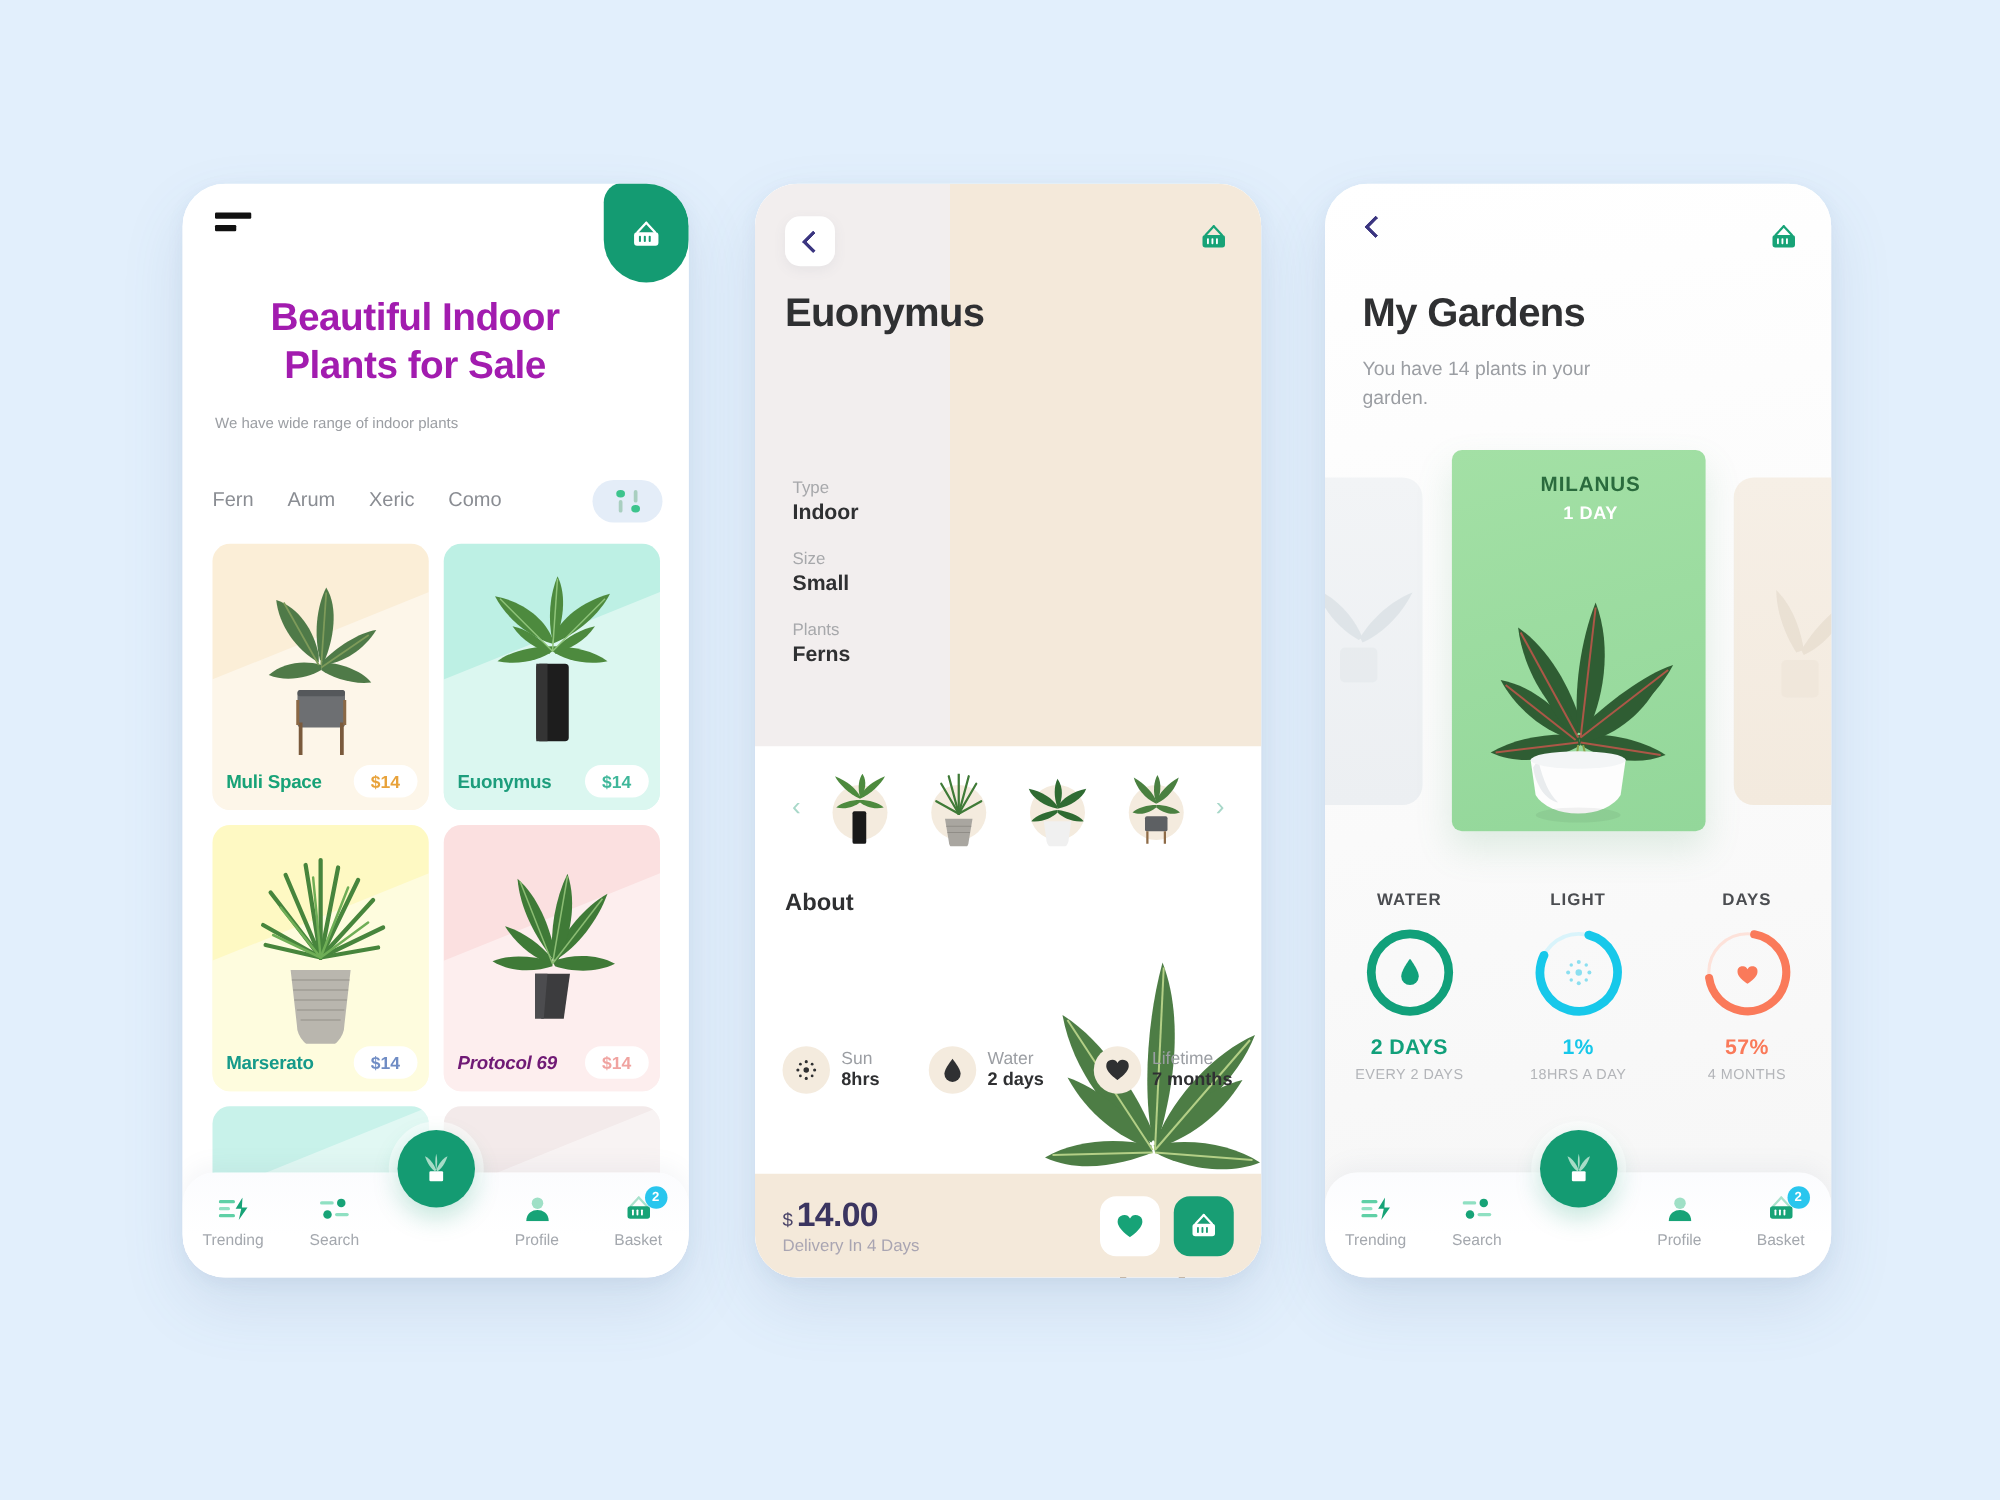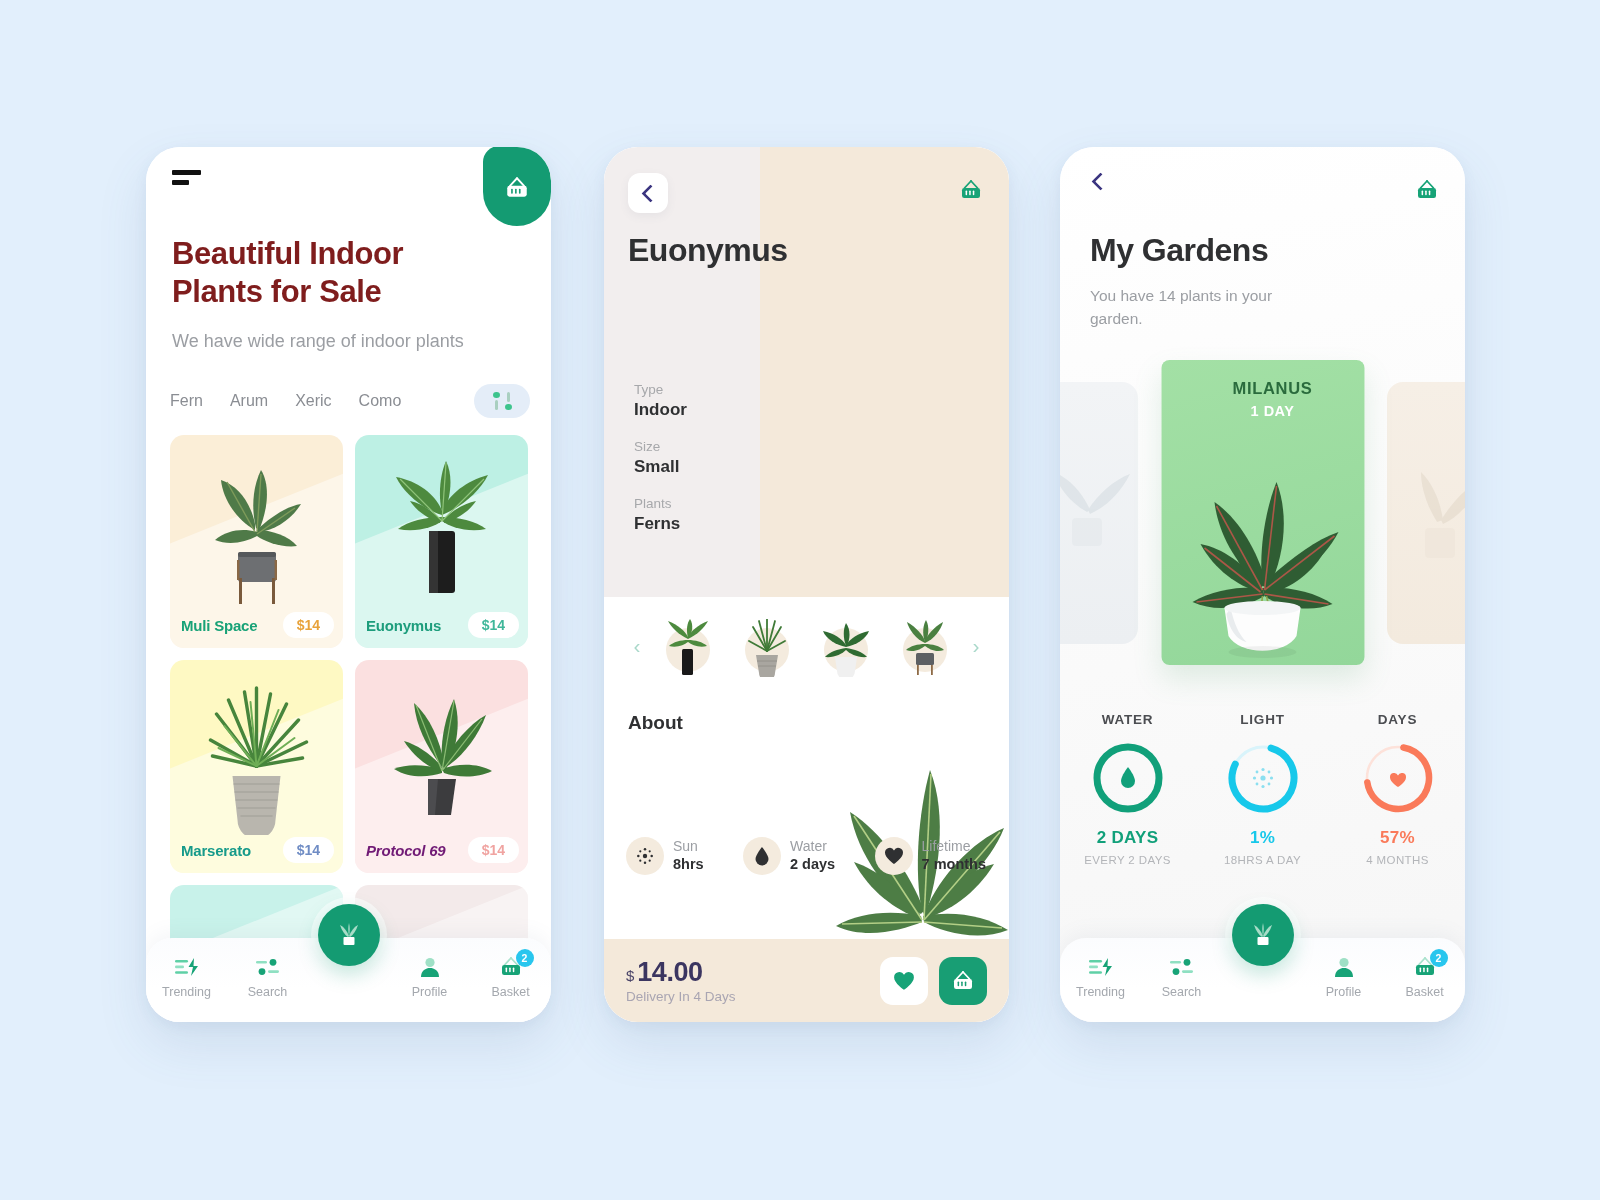--- a/index.html
+++ b/index.html
@@ -37,23 +37,23 @@
     border-radius: 0 0 0 0;
     border-top-left-radius:16px; border-top-right-radius:34px;
     border-bottom-left-radius:34px; border-bottom-right-radius:34px;
     display:flex; align-items:flex-start; justify-content:center; padding-top:30px;
     cursor:pointer;
   }
   .basket-ico { width:26px; height:24px; display:block; }
 
   .s1-title {
     position:absolute; left:26px; top:88px; width:320px;
-    font-size:31px; line-height:38px; font-weight:bold; color:#7f1d1d; letter-spacing:-.4px;
-  }
-  .s1-sub { position:absolute; left:26px; top:184px; font-size:18px; color:#9b9ea3; }
+    font-size:31px; line-height:38px; font-weight:bold; color:#a21caf; letter-spacing:-.4px;text-align:center;
+  }
+  .s1-sub { position:absolute; left:26px; top:184px; font-size:12px; color:#9b9ea3; }
 
   .tabs { position:absolute; left:24px; top:237px; width:360px; display:flex; align-items:center; gap:27px; }
   .tab { font-size:16px; color:#8a8d93; cursor:pointer; }
   .filter-btn {
     margin-left:auto; width:56px; height:34px; border-radius:17px; background:#e4edf8;
     display:flex; align-items:center; justify-content:center; gap:5px; cursor:pointer;
   }
   .fb-col { display:flex; flex-direction:column; align-items:center; justify-content:center; height:18px; }
   .fb-dot { width:7px; height:7px; border-radius:50%; background:#3dc48d; }
   .fb-line { width:3px; height:11px; border-radius:2px; background:#a9cfc0; }

